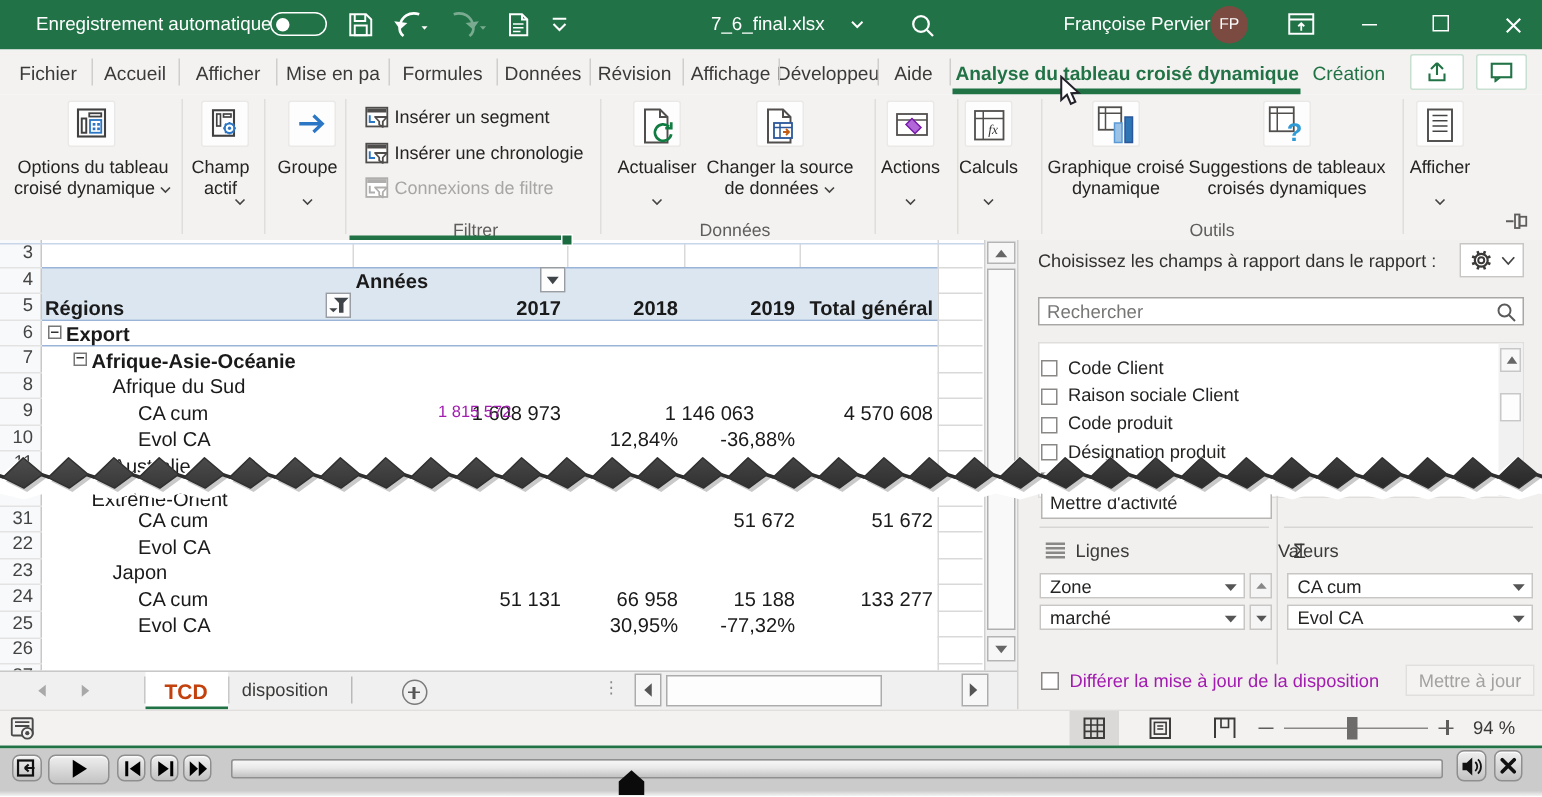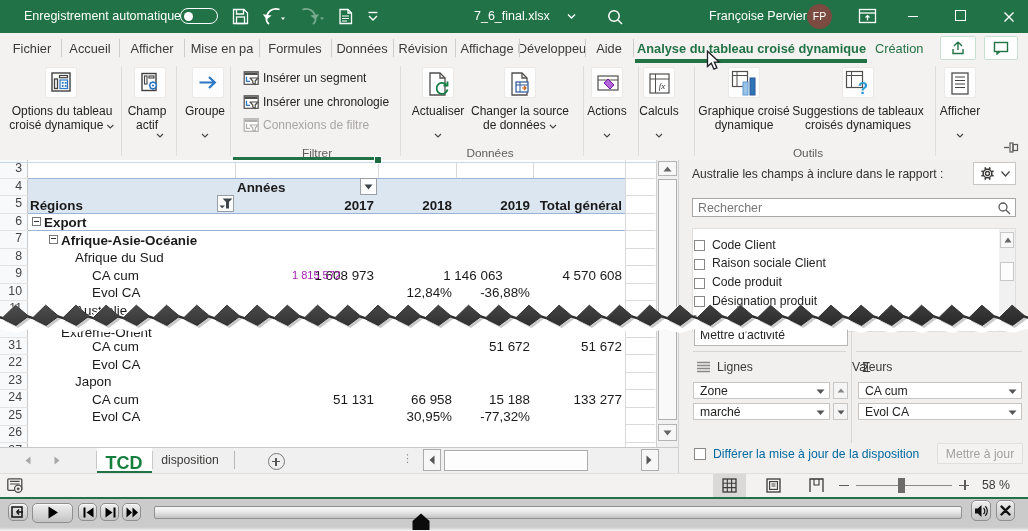--- a/index.html
+++ b/index.html
@@ -364,41 +364,41 @@
       <path d="M0.5 0.5 H8.5 L4.5 5.5 Z" fill="#666"></path>
     </svg>
 <div class="abs" style="left:0;top:447px;width:678px;height:26px;background:#f0f0f0;border-top:1px solid #c8c8c8;box-sizing:border-box;"></div>
 <svg class="abs" style="left:24px;top:456px;" width="8" height="9" viewBox="0 0 8 9">
       <path d="M6.5 0.5 L1.5 4.5 L6.5 8.5 Z" fill="#a8a8a8"></path>
     </svg>
 <svg class="abs" style="left:53px;top:456px;" width="8" height="9" viewBox="0 0 8 9">
       <path d="M1.5 0.5 L6.5 4.5 L1.5 8.5 Z" fill="#a8a8a8"></path>
     </svg>
 <div class="abs" style="left:97px;top:448px;width:55px;height:25px;background:#fff;border-bottom:2.6px solid #217346;box-sizing:border-box;"></div>
-<div class="txt" style="left:124px;top:453px;transform:translateX(-50%);font-size:18px;font-weight:bold;color:#15803d;">TCD</div>
+<div class="txt" style="left:124px;top:453px;transform:translateX(-50%);font-size:14px;font-weight:bold;color:#c2410c;">TCD</div>
 <div class="txt" style="left:190px;top:453px;transform:translateX(-50%);font-size:12.2px;color:#3b3a39;">disposition</div>
 <div class="vline" style="left:96px;top:451px;height:18px;background:#c8c8c8;"></div>
 <div class="vline" style="left:152px;top:451px;height:18px;background:#c8c8c8;"></div>
 <div class="vline" style="left:234px;top:451px;height:18px;background:#b9b9b9;"></div>
 <div class="abs" style="left:267.5px;top:453px;width:17px;height:17px;border:1.2px solid #7a7a7a;border-radius:50%;box-sizing:border-box;"></div>
 <div class="abs" style="left:272px;top:461px;width:8px;height:1.3px;background:#555;"></div>
 <div class="abs" style="left:275.4px;top:457.6px;width:1.3px;height:8px;background:#555;"></div>
 <div class="txt" style="left:402px;top:452px;font-size:11px;color:#8a8a8a;">⋮</div>
 <div class="abs" style="left:423px;top:449px;width:236px;height:22px;background:#f0f0f0;"></div>
 <div class="abs" style="left:423px;top:449px;width:18px;height:22px;background:#f7f7f7;border:1px solid #acacac;box-sizing:border-box;"></div>
 <svg class="abs" style="left:428px;top:455px;" width="7" height="10" viewBox="0 0 7 10">
       <path d="M6.5 0.5 L1.5 5 L6.5 9.5 Z" fill="#555"></path>
     </svg>
 <div class="abs" style="left:641px;top:449px;width:18px;height:22px;background:#f7f7f7;border:1px solid #acacac;box-sizing:border-box;"></div>
 <svg class="abs" style="left:646px;top:455px;" width="7" height="10" viewBox="0 0 7 10">
       <path d="M0.5 0.5 L5.5 5 L0.5 9.5 Z" fill="#555"></path>
     </svg>
 <div class="abs" style="left:444px;top:449.5px;width:144px;height:21px;background:#fdfdfd;border:1px solid #acacac;box-sizing:border-box;"></div>
 <div class="abs" style="left:678px;top:160px;width:350px;height:313px;background:#f1f0ef;border-left:1px solid #d2d0ce;box-sizing:border-box;"></div>
-<div class="txt" style="left:692px;top:167px;font-size:12.1px;color:#323130;">Australie les champs à inclure dans le rapport :</div>
+<div class="txt" style="left:692px;top:167px;font-size:12.1px;color:#323130;">Choisissez les champs à rapport dans le rapport :</div>
 <div class="abs" style="left:973px;top:162px;width:43px;height:23px;background:#fff;border:1px solid #c8c6c4;box-sizing:border-box;"></div>
 <svg class="abs" style="left:980px;top:166px;" width="15" height="15" viewBox="0 0 15 15">
 <circle cx="7.5" cy="7.5" r="2" fill="none" stroke="#3b3a39" stroke-width="1.3"></circle>
 <circle cx="7.5" cy="7.5" r="4.3" fill="none" stroke="#3b3a39" stroke-width="1.5"></circle>
 <path d="M11.7 9.3 L13.6 10.0 M9.3 11.7 L10.0 13.6 M5.7 11.7 L5.0 13.6 M3.3 9.3 L1.4 10.0 M3.3 5.7 L1.4 5.0 M5.7 3.3 L5.0 1.4 M9.3 3.3 L10.0 1.4 M11.7 5.7 L13.6 5.0" stroke="#3b3a39" stroke-width="1.7"></path>
 </svg>
 <svg class="abs" style="left:1001px;top:171px;" width="9" height="6" viewBox="0 0 9 6">
       <path d="M0.5 0.5 L4.5 5 L8.5 0.5" fill="none" stroke="#444" stroke-width="1.2"></path>
     </svg>
 <div class="abs" style="left:692px;top:198px;width:324px;height:19px;background:#fff;border:1px solid #a9a7a5;box-sizing:border-box;"></div>
@@ -456,21 +456,21 @@
     </svg>
 <div class="abs" style="left:833px;top:382px;width:15px;height:17px;background:#f5f5f5;border:1px solid #c8c6c4;box-sizing:border-box;"></div>
 <svg class="abs" style="left:836.5px;top:388px;" width="8" height="5" viewBox="0 0 8 5">
       <path d="M4 0.5 L7.5 4.5 H0.5 Z" fill="#888"></path>
     </svg>
 <div class="abs" style="left:833px;top:403px;width:15px;height:17px;background:#f5f5f5;border:1px solid #c8c6c4;box-sizing:border-box;"></div>
 <svg class="abs" style="left:836.5px;top:410px;" width="8" height="5" viewBox="0 0 8 5">
       <path d="M0.5 0.5 H7.5 L4 4.5 Z" fill="#555"></path>
     </svg>
 <div class="abs" style="left:694px;top:448px;width:12px;height:12px;border:1px solid #8a8886;background:#fff;box-sizing:border-box;"></div>
-<div class="txt" style="left:713px;top:447px;font-size:12.2px;color:#0369a1;">Différer la mise à jour de la disposition</div>
+<div class="txt" style="left:713px;top:447px;font-size:12.2px;color:#a21caf;">Différer la mise à jour de la disposition</div>
 <div class="abs" style="left:937px;top:443px;width:86px;height:21px;background:#f4f3f2;border:1px solid #e1dfdd;box-sizing:border-box;"></div>
 <div class="txt" style="left:980px;top:446.5px;transform:translateX(-50%);font-size:12.2px;color:#a3a2a0;">Mettre à jour</div>
 <div class="abs" style="left:0;top:473px;width:1028px;height:24px;background:#f3f2f1;border-top:1px solid #e1dfdd;box-sizing:border-box;"></div>
 <svg class="abs" style="left:7px;top:478px;" width="17" height="16" viewBox="0 0 17 16">
 <rect x="0.8" y="0.8" width="14" height="11.5" rx="1" fill="none" stroke="#4a4a4a" stroke-width="1.3"></rect>
 <path d="M3 3.4 h9.6 M3 6 h9.6" stroke="#4a4a4a" stroke-width="1.2"></path>
 <circle cx="11.2" cy="10.8" r="3.6" fill="#f3f2f1" stroke="#4a4a4a" stroke-width="1.2"></circle>
 <circle cx="11.2" cy="10.8" r="1.4" fill="#4a4a4a"></circle>
 </svg>
 <div class="abs" style="left:713px;top:474px;width:33px;height:23px;background:#dbd9d7;"></div>
@@ -485,21 +485,21 @@
 </svg>
 <svg class="abs" style="left:809px;top:478px;" width="15" height="15" viewBox="0 0 15 15">
 <path d="M1 14 V1 H14 V14" fill="none" stroke="#3b3a39" stroke-width="1.3"></path>
 <path d="M5 1 v6 h5 V1" fill="none" stroke="#3b3a39" stroke-width="1.1"></path>
 </svg>
 <div class="abs" style="left:839px;top:484.5px;width:10px;height:1.6px;background:#5f5d5b;"></div>
 <div class="hline" style="left:856px;top:485px;width:96px;background:#8a8886;height:1.4px;"></div>
 <div class="abs" style="left:898px;top:478px;width:7px;height:15px;background:#6e6c6a;"></div>
 <div class="abs" style="left:959px;top:484.5px;width:10px;height:1.6px;background:#5f5d5b;"></div>
 <div class="abs" style="left:964px;top:480px;width:1.6px;height:10px;background:#5f5d5b;"></div>
-<div class="txt" style="left:982px;top:478px;font-size:12.3px;color:#3b3a39;">58 %</div>
+<div class="txt" style="left:982px;top:478px;font-size:12.3px;color:#3b3a39;">94 %</div>
 <div class="abs" style="left:0;top:497px;width:1028px;height:2.4px;background:#217346;"></div>
 <div class="abs" style="left:0;top:499.4px;width:1028px;height:31.6px;background:linear-gradient(180deg,#cbcbcb 0%,#cbcbcb 88%,#f6f6f6 100%);"></div>
 <div class="abs" style="left:8px;top:503px;width:20px;height:18px;background:linear-gradient(180deg,#efefef,#c3c3c3);border:1px solid #8f8f8f;border-radius:5px;box-sizing:border-box;box-shadow:inset 0 1px 0 #fafafa;"></div>
 <svg class="abs" style="left:11px;top:506px;" width="13" height="12" viewBox="0 0 13 12">
 <rect x="1" y="1" width="10" height="10" fill="none" stroke="#111" stroke-width="1.5"></rect>
 <path d="M11.5 3.5 L5 3.5 M5 3.5 L8 1 M5 3.5 L8 6" stroke="#111" stroke-width="0" fill="none"></path>
 <path d="M12 6 H5.5 M5.5 6 l2.6 -2.4 M5.5 6 l2.6 2.4" stroke="#111" stroke-width="1.4" fill="none"></path>
 </svg>
 <div class="abs" style="left:32px;top:502.5px;width:41px;height:20px;background:linear-gradient(180deg,#efefef,#c3c3c3);border:1px solid #8f8f8f;border-radius:5px;box-sizing:border-box;box-shadow:inset 0 1px 0 #fafafa;"></div>
 <svg class="abs" style="left:47px;top:506px;" width="12" height="13" viewBox="0 0 12 13">

